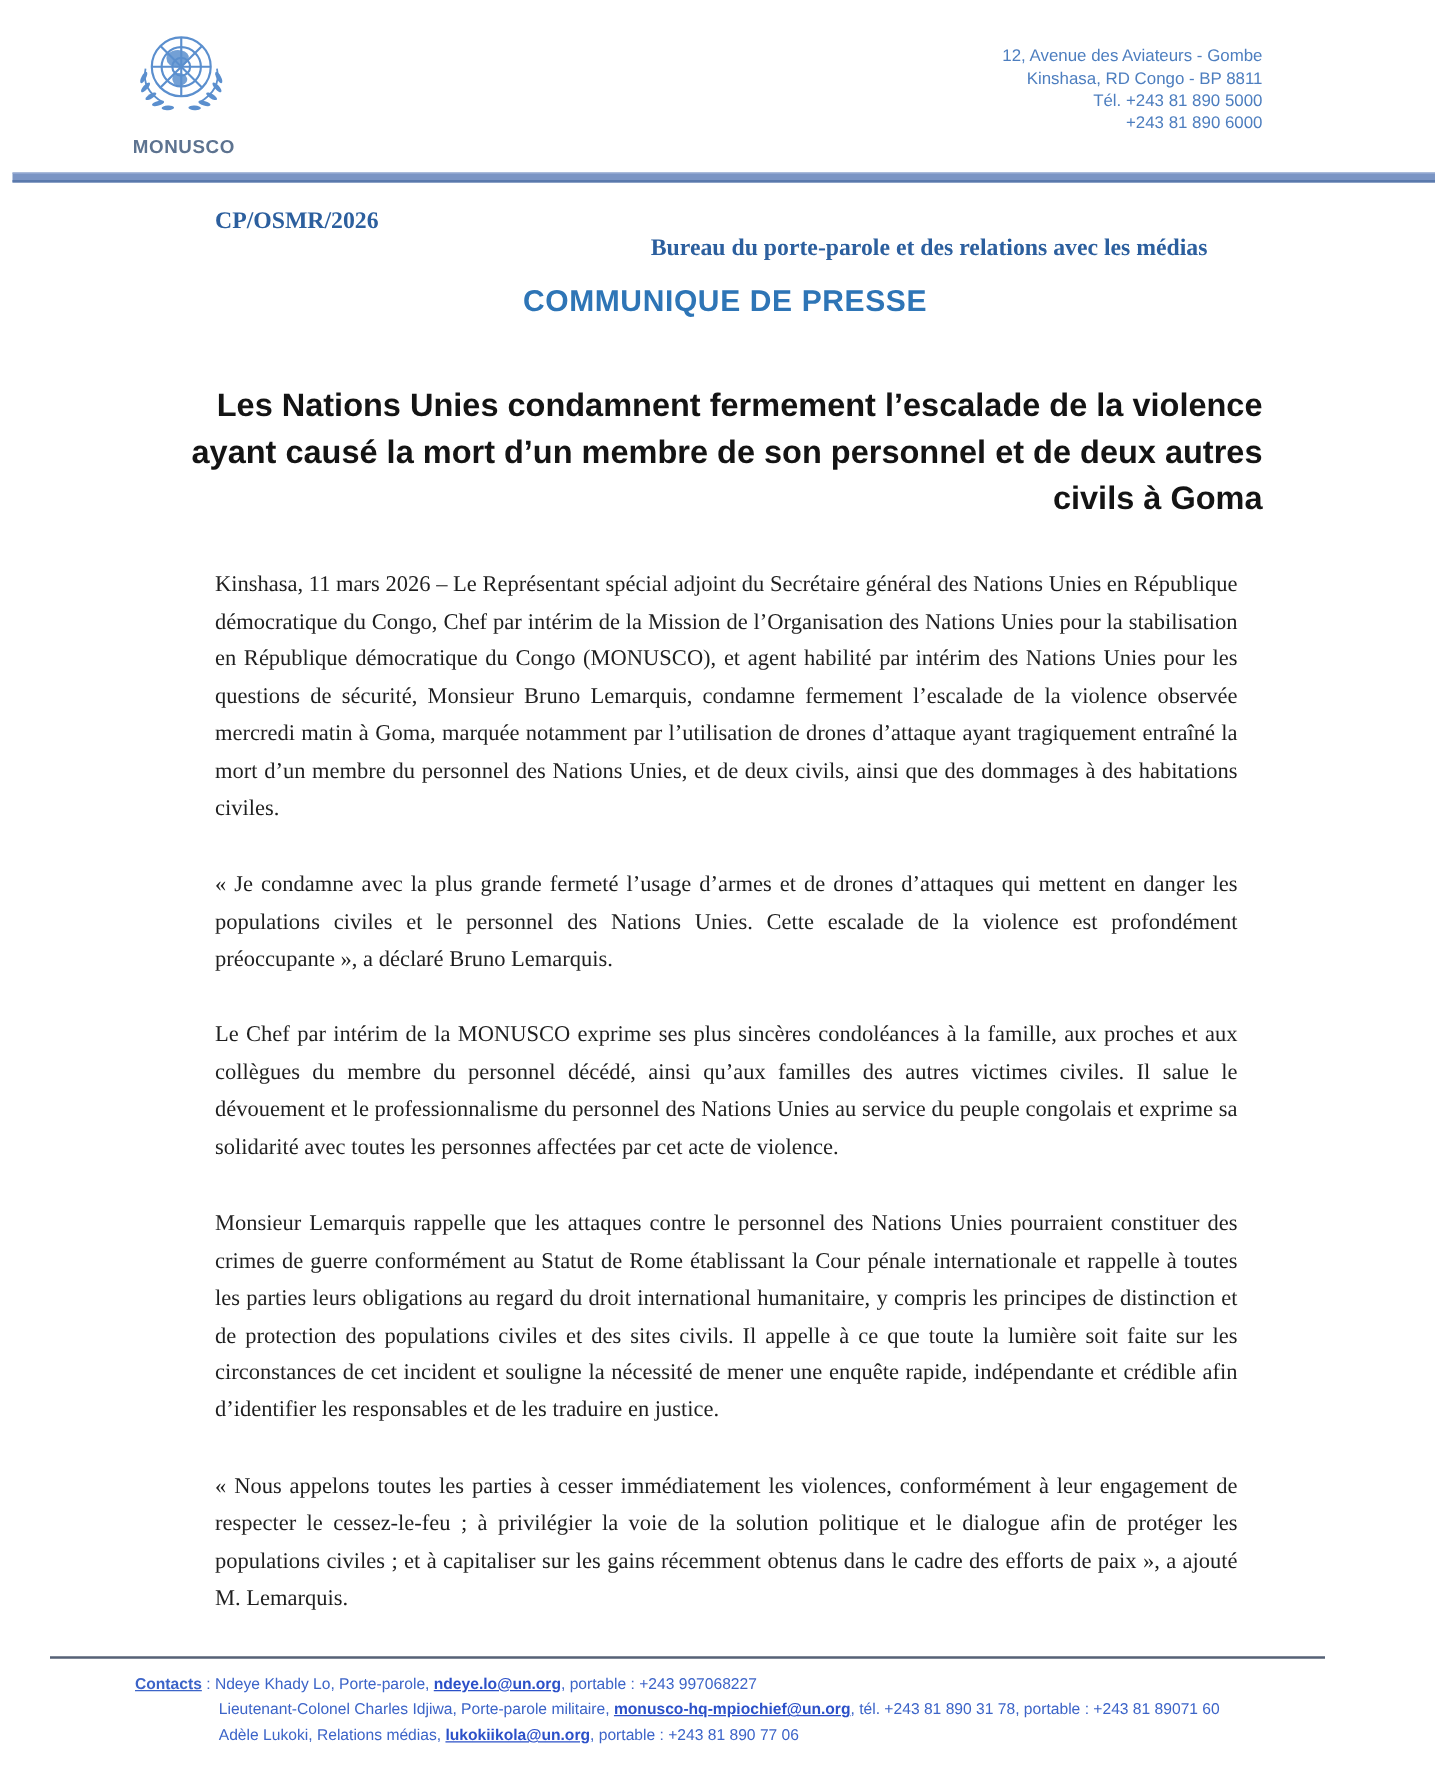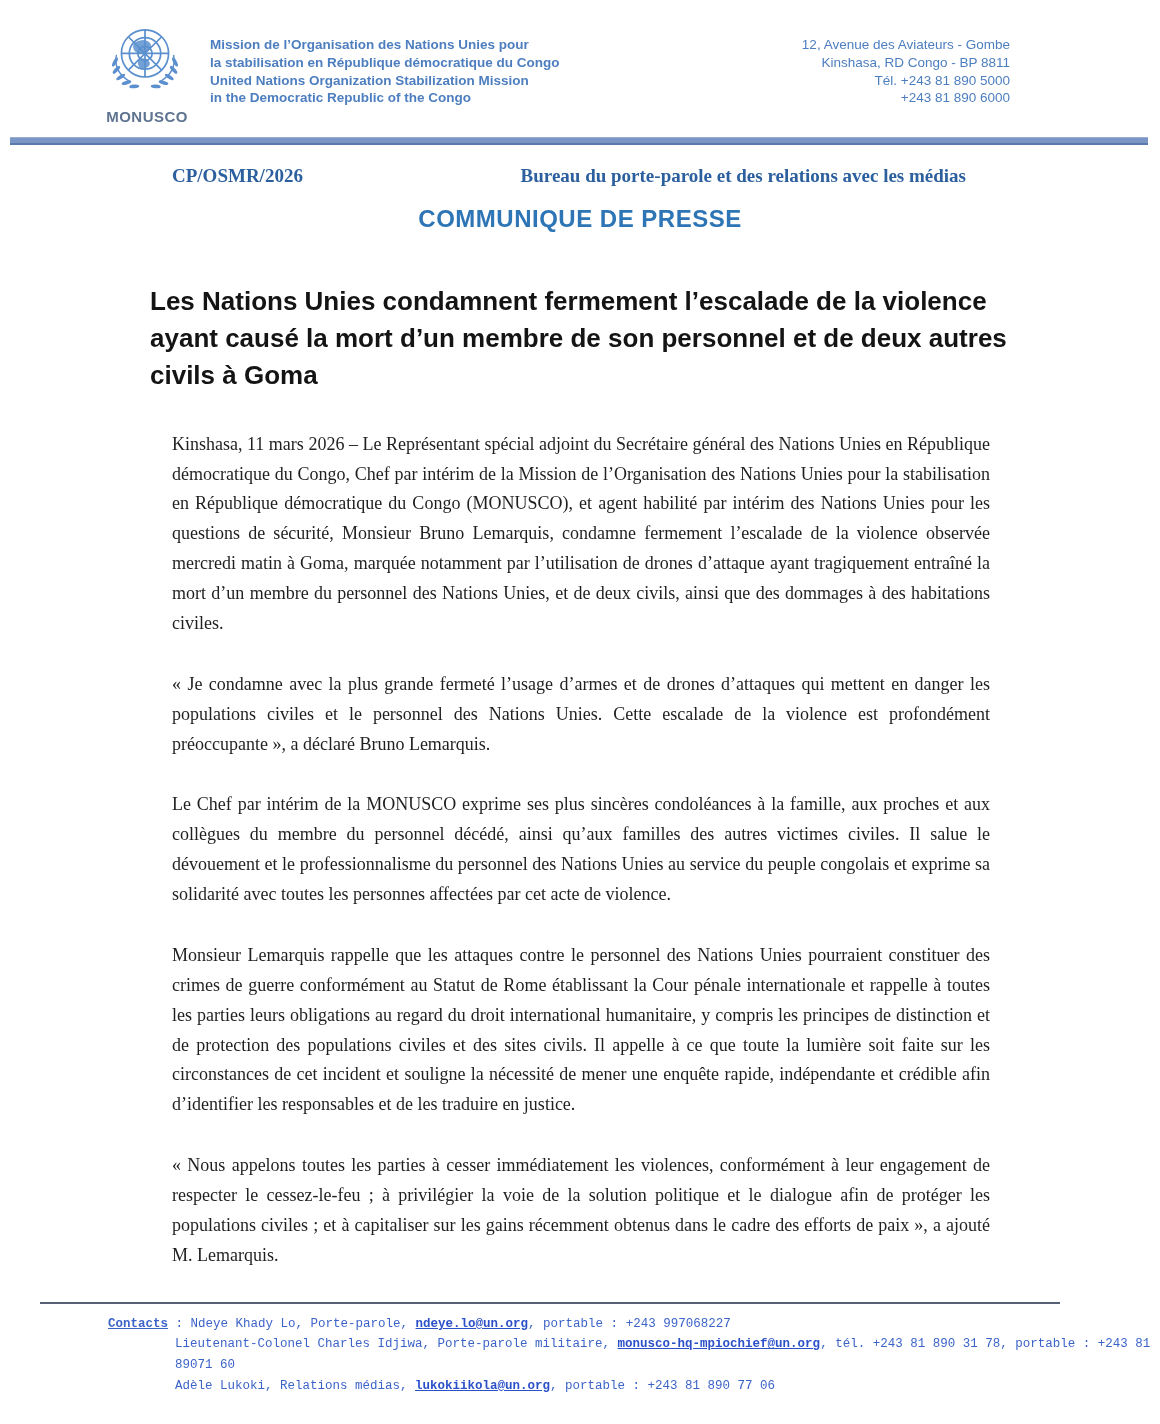--- a/index.html
+++ b/index.html
@@ -27,46 +27,46 @@
   }
   .header-rule {
     height: 8px; margin: 12px 12px 0 10px;
     background: var(--bar-blue, #7b95c4);
     border-top: 1px solid #98acd4; border-bottom: 2px solid #5a79ac;
   }
   
   .meta-row {
     display: flex; align-items: baseline; margin: 20px 170px 0 172px;
     font-family: "Liberation Serif", serif; font-weight: bold;
-    color: var(--serif-blue, #2c5f9e); font-size: 19px;
+    color: var(--serif-blue, #2c5f9e); font-size: 19px; flex-direction: column;
   }
   .bureau { margin-left: auto; margin-right: 24px; }
   .doc-type {
     margin: 18px 0 0; text-align: center;
     font-family: "Liberation Sans", sans-serif; font-weight: bold;
     font-size: 24px; letter-spacing: .5px; color: var(--title-blue, #2e75b6);
   }
   
   .headline {
-    margin: 50px 150px 0; text-align: left;
+    margin: 50px 150px 0; text-align: right;
     font-weight: bold; font-size: 26px; line-height: 1.42; color: #141414;
   }
   
   .content {
     margin: 36px 170px 0 172px;
     font-family: "Liberation Serif", serif; font-size: 18px; line-height: 1.66;
     color: #1f1f1f; text-align: justify;
   }
   .content p { margin: 0 0 31px; }
   .content .lead { font-weight: normal; }
   
   .footer-rule { height: 2px; background: #566176; margin: 6px 100px 10px 40px; }
   .contacts {
     margin-left: 108px; margin-bottom: 26px;
-    font-size: 12.5px; line-height: 1.65; color: var(--contact-blue, #3c64c8); font-family: Liberation Mono, monospace;
+    font-size: 12.5px; line-height: 1.65; color: var(--contact-blue, #3c64c8);
   }
   .contact-line.indent { margin-left: 67px; }
   .contacts-label { font-weight: bold; text-decoration: underline; }
   .email {
     font-weight: bold; text-decoration: underline;
     color: var(--link-blue, #2b50c8); cursor: pointer;
   }
 </style>
 </head>
 <body>
@@ -102,26 +102,20 @@
           <ellipse cx="102" cy="56" rx="7" ry="2.6" transform="rotate(62 102 56)"></ellipse>
           <ellipse cx="100" cy="67" rx="7" ry="2.6" transform="rotate(48 100 67)"></ellipse>
           <ellipse cx="94" cy="77" rx="7" ry="2.6" transform="rotate(32 94 77)"></ellipse>
           <ellipse cx="86" cy="85" rx="7" ry="2.6" transform="rotate(16 86 85)"></ellipse>
           <ellipse cx="75" cy="90" rx="7" ry="2.6" transform="rotate(4 75 90)"></ellipse>
         </g>
       </svg>
       <div class="monusco-label">MONUSCO</div>
     </div>
 
-    <div class="mission-block">
-      <div>Mission de l’Organisation des Nations Unies pour</div>
-      <div>la stabilisation en République démocratique du Congo</div>
-      <div>United Nations Organization Stabilization Mission</div>
-      <div>in the Democratic Republic of the Congo</div>
-    </div>
 
     <div class="address-block">
       <div>12, Avenue des Aviateurs - Gombe</div>
       <div>Kinshasa, RD Congo - BP 8811</div>
       <div>Tél. +243 81 890 5000</div>
       <div>+243 81 890 6000</div>
     </div>
   </header>
 
   <div class="header-rule"></div>

